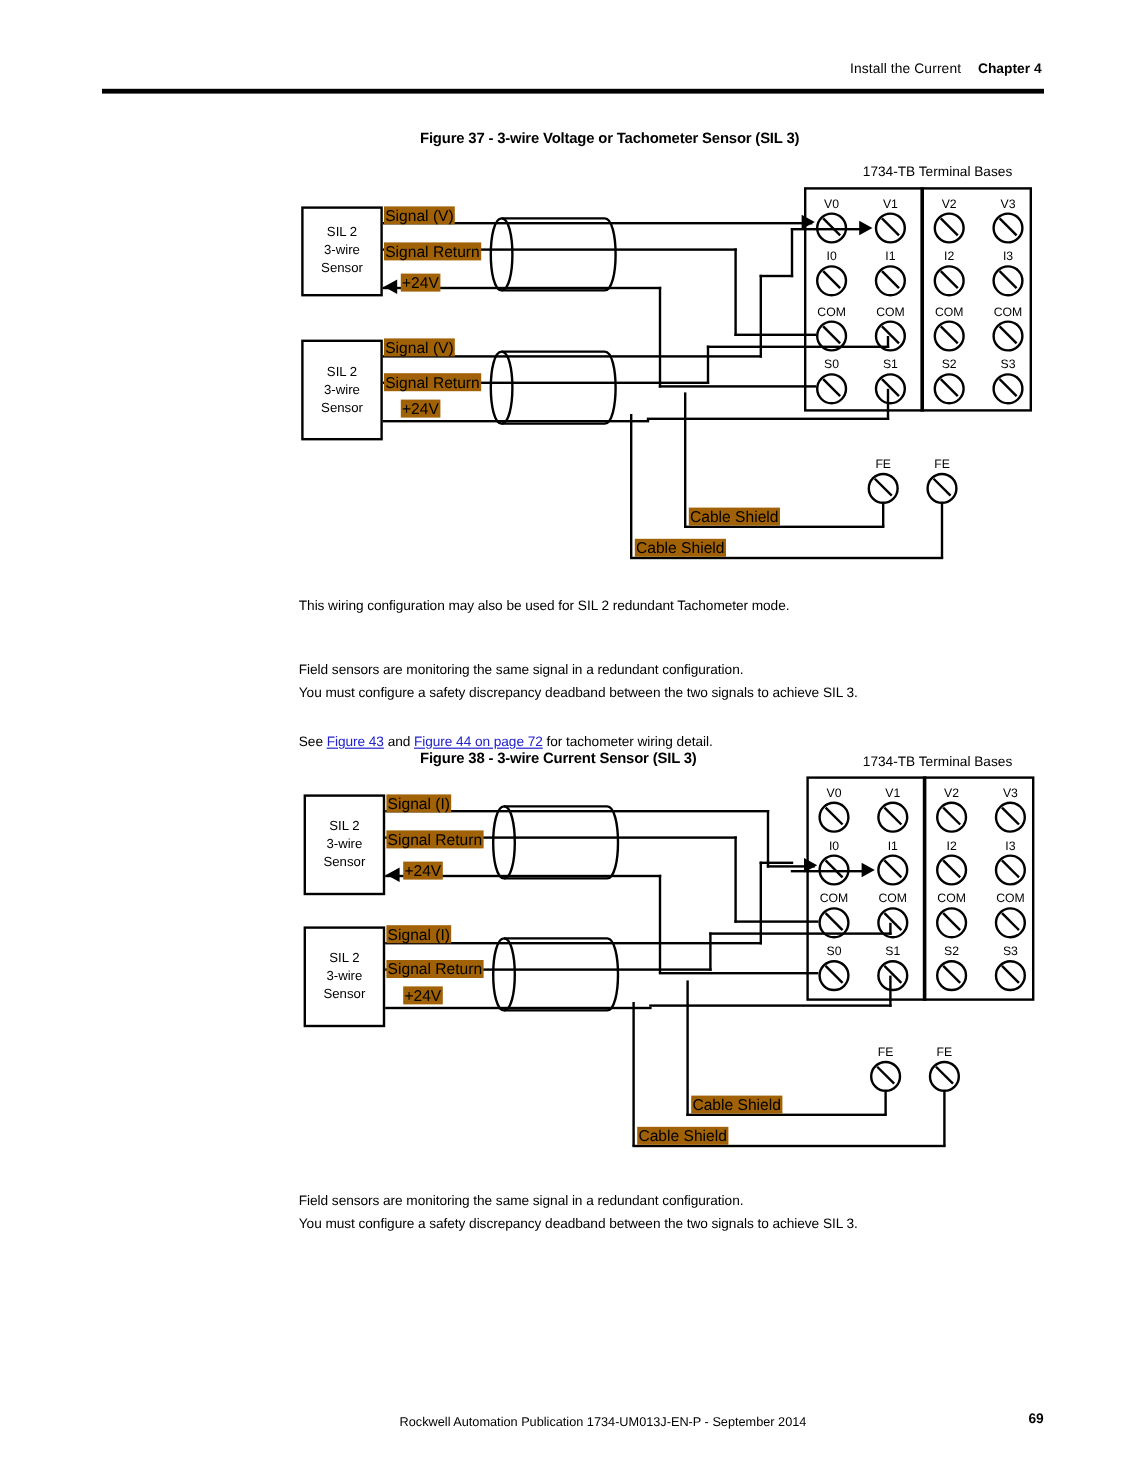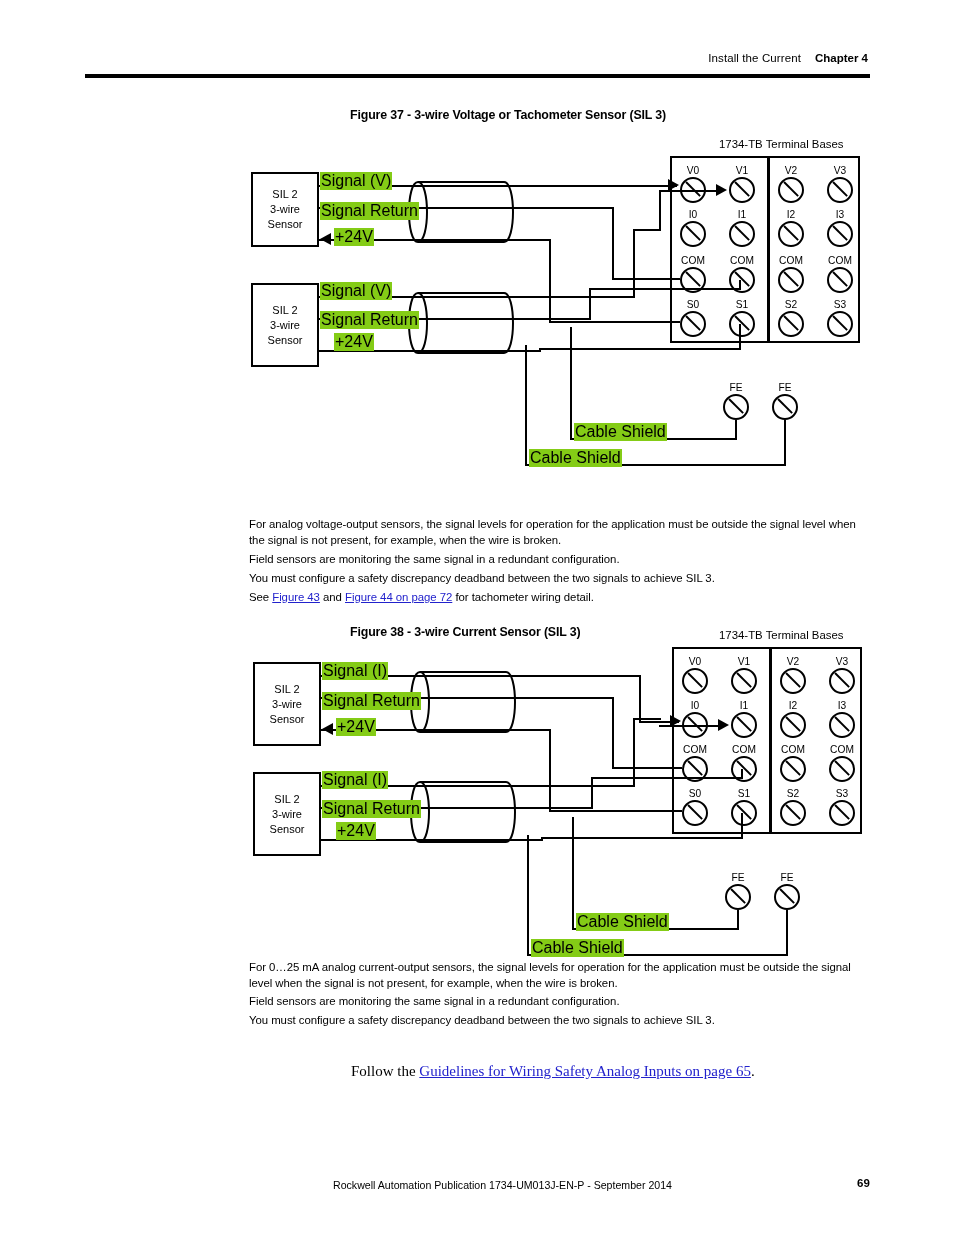--- a/index.html
+++ b/index.html
@@ -45,21 +45,21 @@
   .tb-div{position:absolute;width:2.6px;background:#000;}
   .tb-title{position:absolute;font-size:11.4px;white-space:nowrap;}
 
   .term{position:absolute;width:26px;height:26px;}
   .term .circ{position:absolute;left:0;top:0;width:26px;height:26px;
     border:2.4px solid #000;border-radius:50%;box-sizing:border-box;background:#fff;}
   .term .slot{position:absolute;left:3px;top:11.2px;width:20px;height:2.2px;background:#000;
     transform:rotate(45deg);}
   .term-lbl{position:absolute;font-size:10.2px;white-space:nowrap;text-align:center;}
 
-  .wirelbl{position:absolute;font-size:16px;white-space:nowrap;background:#84cc16;padding:0 1px;}
+  .wirelbl{position:absolute;font-size:13px;white-space:nowrap;background:#a16207;padding:0 1px;}
 
   .arrow{position:absolute;width:0;height:0;
     border-top:6.5px solid transparent;border-bottom:6.5px solid transparent;}
   .arrow-r{border-left:11px solid #000;}
   .arrow-l{border-right:11px solid #000;}
 
   
   .cable{position:absolute;}
   .cable svg{display:block;}
 </style>
@@ -245,24 +245,24 @@
     <div class="ln ln-h" style="left:570px;top:438px;width:167px;"></div>
     <div class="ln ln-v" style="left:735px;top:420px;width:2px;height:19px;"></div>
     <div class="wirelbl" style="left:574px;top:423px;">Cable Shield</div>
 
     <div class="ln ln-v" style="left:525px;top:345px;width:2px;height:120px;"></div>
     <div class="ln ln-h" style="left:525px;top:464px;width:261px;"></div>
     <div class="ln ln-v" style="left:784px;top:420px;width:2px;height:45px;"></div>
     <div class="wirelbl" style="left:529px;top:449px;">Cable Shield</div>
   </div>
 
-  <div class="para" style="left:249px;top:517px;width:617px;">For analog voltage-output sensors, the signal levels for operation for the application must be outside the signal level when the signal is not present, for example, when the wire is broken.</div>
+  <div class="para" style="left:249px;top:498px;width:615px;">This wiring configuration may also be used for SIL 2 redundant Tachometer mode.</div>
   <div class="para" style="left:249px;top:552px;width:615px;">Field sensors are monitoring the same signal in a redundant configuration.</div>
   <div class="para" style="left:249px;top:571px;width:615px;">You must configure a safety discrepancy deadband between the two signals to achieve SIL 3.</div>
-  <div class="para" style="left:249px;top:590px;width:615px;">
+  <div class="para" style="left:249px;top:612px;width:615px;">
     <span>See </span><a href="#">Figure 43</a><span> and </span><a href="#">Figure 44 on page 72</a><span> for tachometer wiring detail.</span>
   </div>
 
   <div class="fig-cap" style="left:350px;top:625px;">Figure 38 - 3-wire Current Sensor (SIL 3)</div>
 
   <div class="diagram" style="left:0px;top:0px;width:954px;height:1000px;">
 
     <div class="tb-title" style="left:719px;top:629px;">1734-TB Terminal Bases</div>
 
     <div class="tb-outer" style="left:672px;top:647px;width:190px;height:187px;"></div>
@@ -431,24 +431,20 @@
     <div class="ln ln-h" style="left:572px;top:928px;width:167px;"></div>
     <div class="ln ln-v" style="left:737px;top:910px;width:2px;height:19px;"></div>
     <div class="wirelbl" style="left:576px;top:913px;">Cable Shield</div>
 
     <div class="ln ln-v" style="left:527px;top:835px;width:2px;height:120px;"></div>
     <div class="ln ln-h" style="left:527px;top:954px;width:261px;"></div>
     <div class="ln ln-v" style="left:786px;top:910px;width:2px;height:45px;"></div>
     <div class="wirelbl" style="left:531px;top:939px;">Cable Shield</div>
   </div>
 
-  <div class="para" style="left:249px;top:960px;width:617px;">For 0…25 mA analog current-output sensors, the signal levels for operation for the application must be outside the signal level when the signal is not present, for example, when the wire is broken.</div>
   <div class="para" style="left:249px;top:994px;width:615px;">Field sensors are monitoring the same signal in a redundant configuration.</div>
   <div class="para" style="left:249px;top:1013px;width:615px;">You must configure a safety discrepancy deadband between the two signals to achieve SIL 3.</div>
 
-  <div class="follow" style="left:351px;top:1063px;">
-    <span>Follow the </span><a href="#">Guidelines for Wiring Safety Analog Inputs on page 65</a><span>.</span>
-  </div>
 
   <div class="footer" style="left:333px;top:1179px;">Rockwell Automation Publication 1734-UM013J-EN-P - September 2014</div>
   <div class="footer-pg" style="left:857px;top:1177px;">69</div>
 
 </div>
 
 </body></html>

